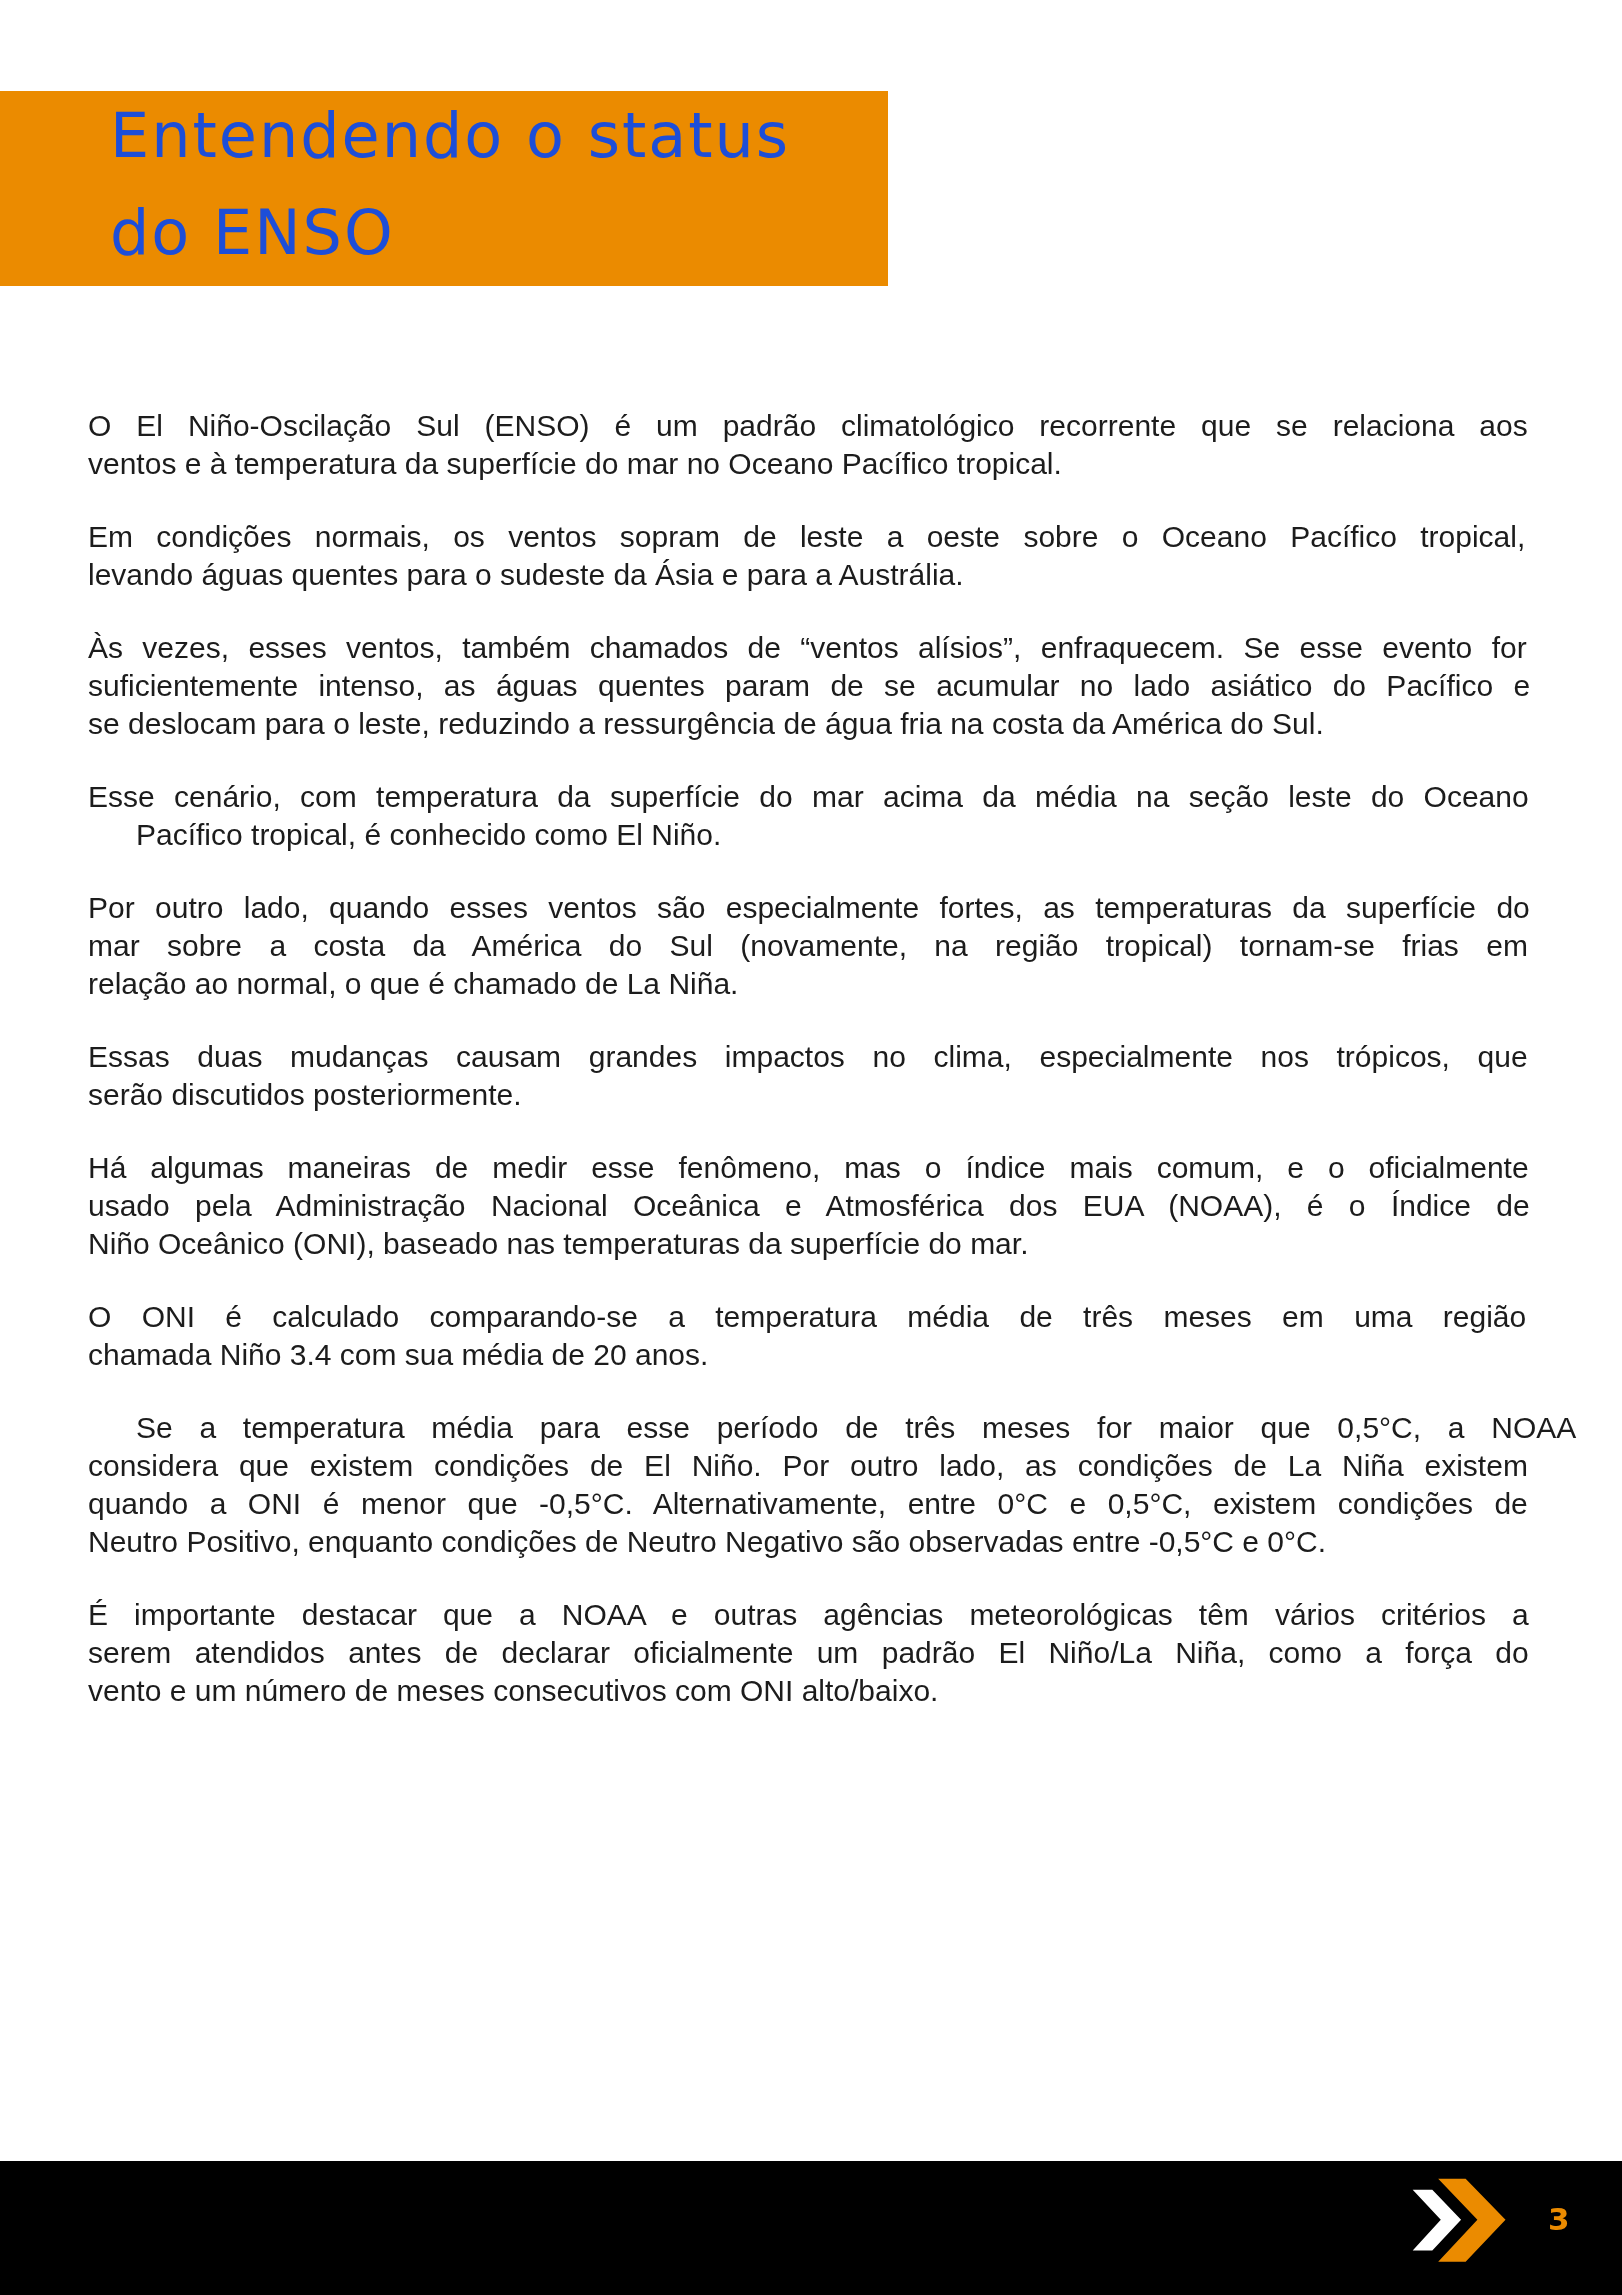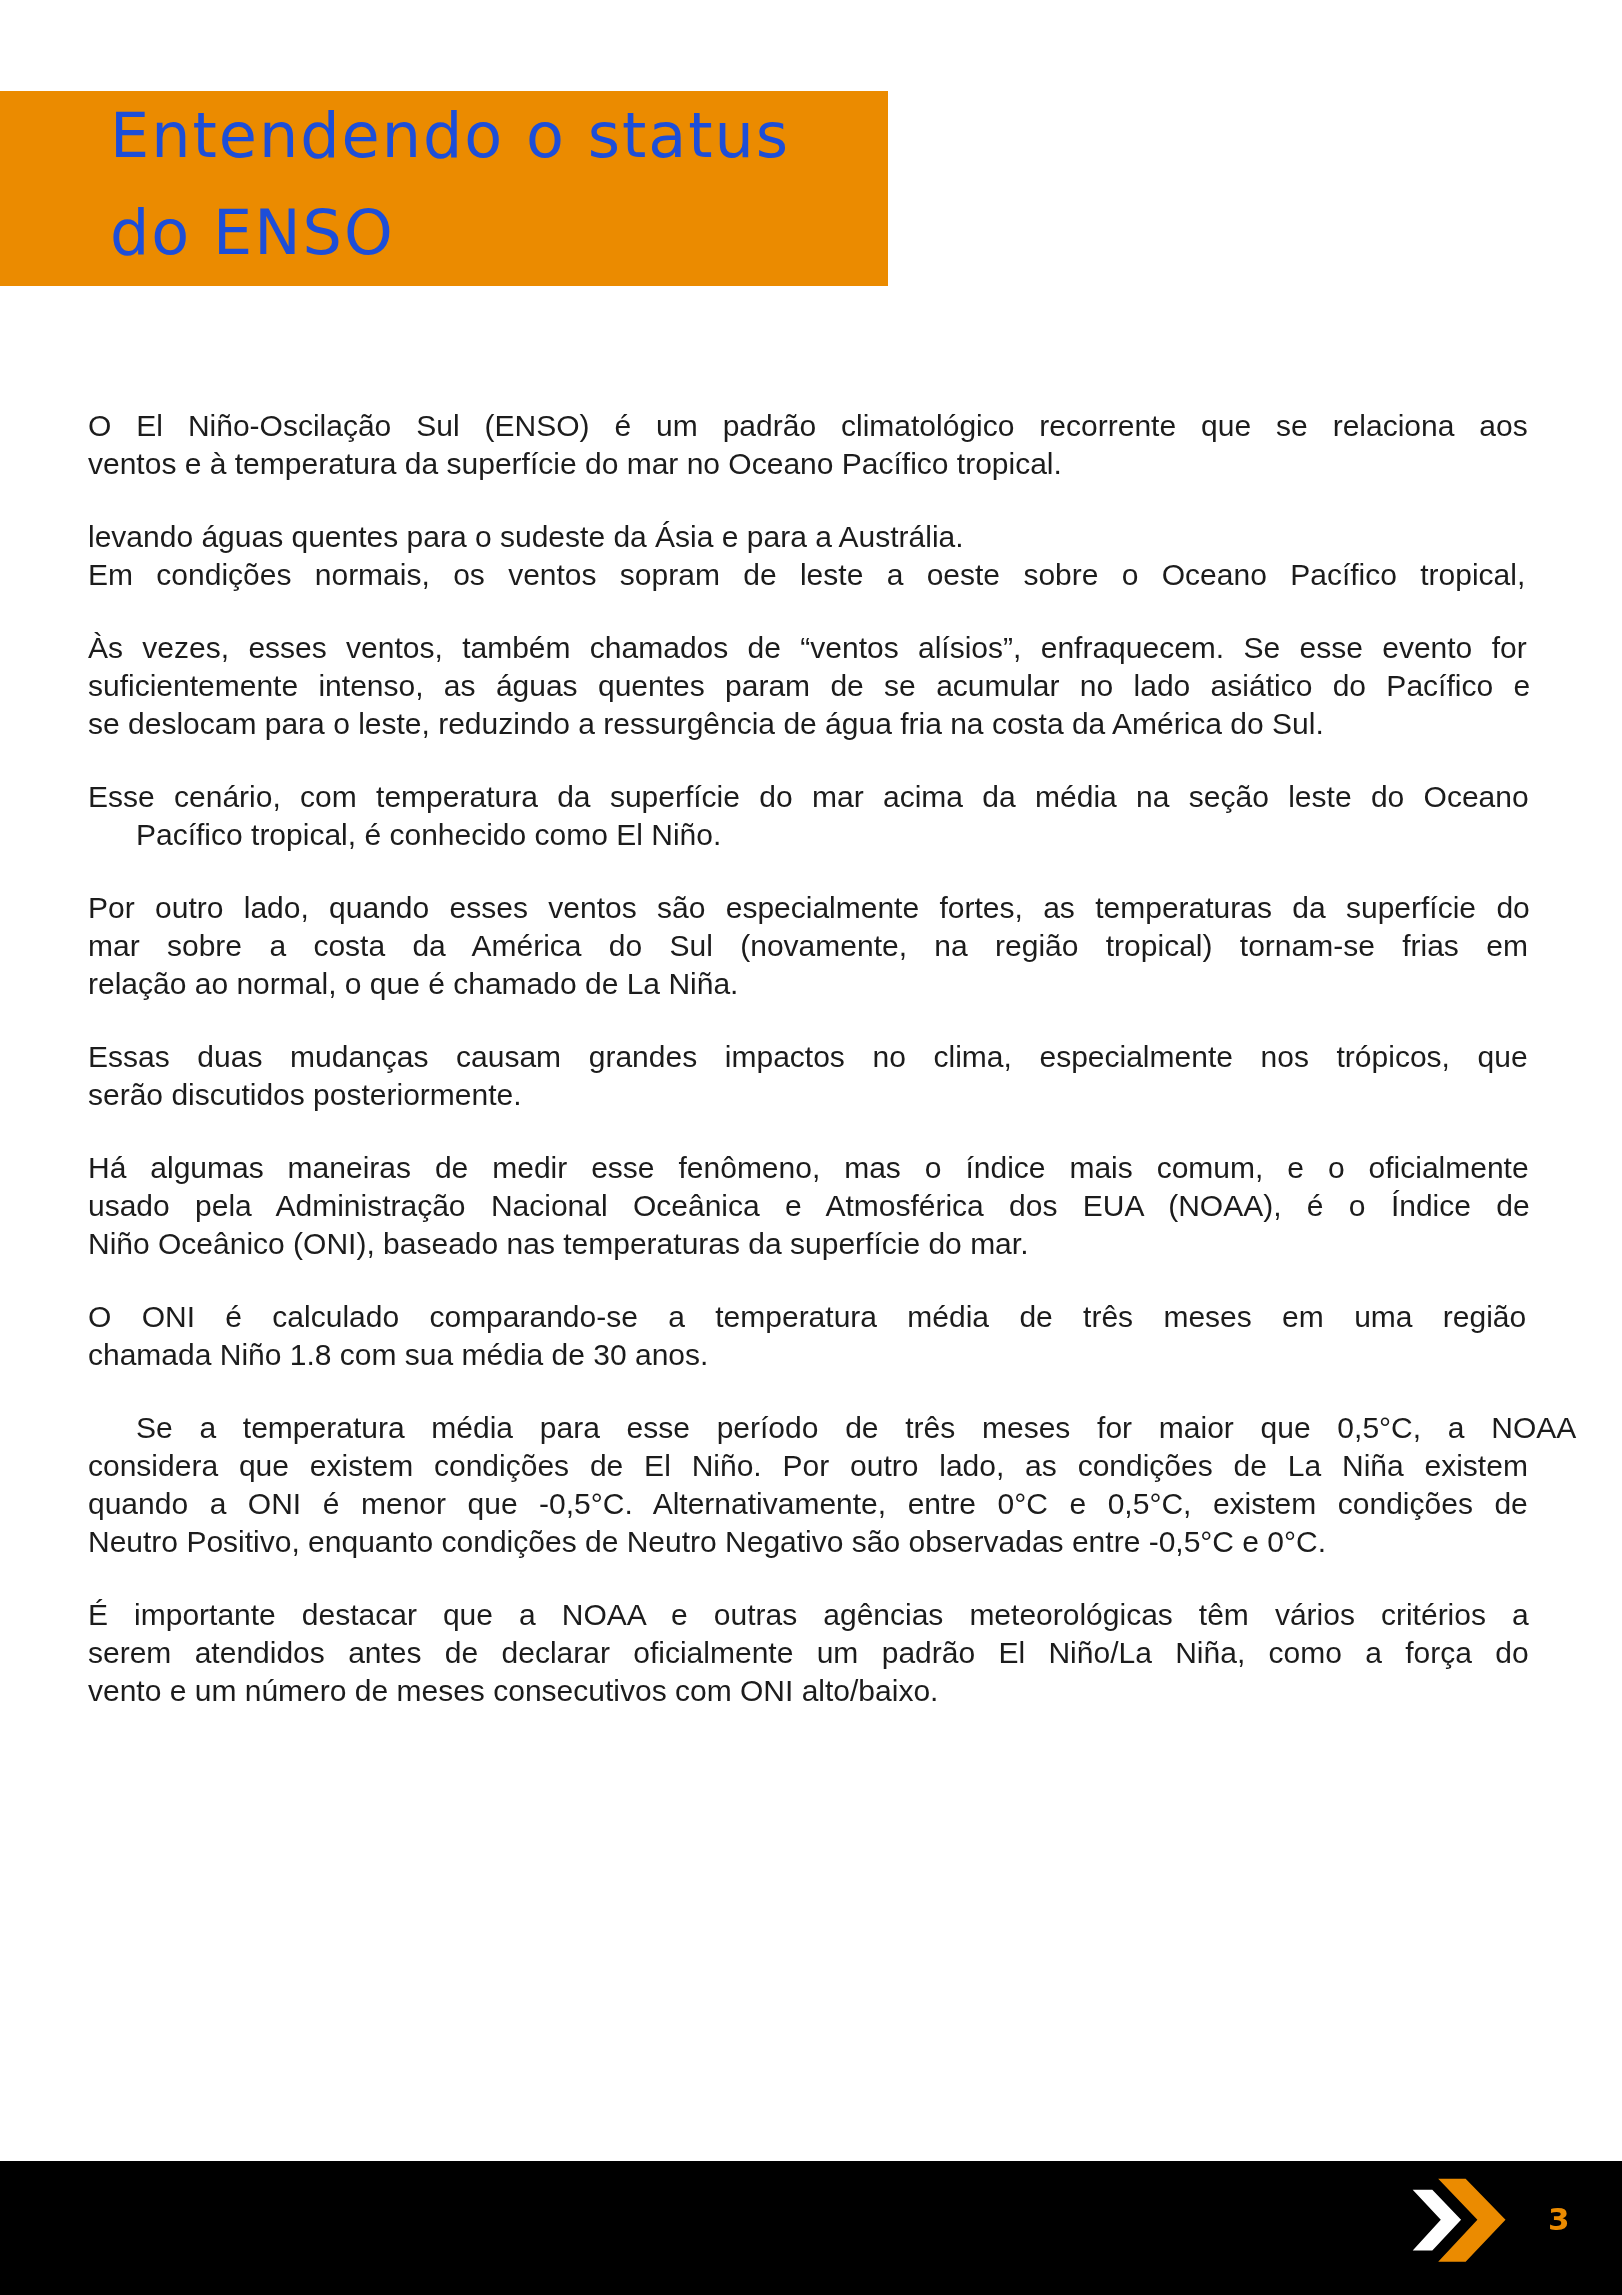--- a/index.html
+++ b/index.html
@@ -93,22 +93,22 @@
 <div class="title-banner"></div>
 <div class="title-line l1">Entendendo o status</div>
 <div class="title-line l2">do ENSO</div>
 
 <div class="content" id="content">
     <div class="para">
       <span class="line" style="display: block; word-spacing: 16.6px; text-align: left; text-align-last: left;">O El Niño-Oscilação Sul (ENSO) é um padrão climatológico recorrente que se relaciona aos</span>
       <span class="line last" style="display: block;">ventos e à temperatura da superfície do mar no Oceano Pacífico tropical.</span>
     </div>
     <div class="para">
+      <span class="line" style="display: block; word-spacing: 15px; text-align: left; text-align-last: left;">Em condições normais, os ventos sopram de leste a oeste sobre o Oceano Pacífico tropical,</span>
       <span class="line last" style="display: block;">levando águas quentes para o sudeste da Ásia e para a Austrália.</span>
-      <span class="line" style="display: block; word-spacing: 15px; text-align: left; text-align-last: left;">Em condições normais, os ventos sopram de leste a oeste sobre o Oceano Pacífico tropical,</span>
     </div>
     <div class="para">
       <span class="line" style="display: block; word-spacing: 11px; text-align: left; text-align-last: left;">Às vezes, esses ventos, também chamados de “ventos alísios”, enfraquecem. Se esse evento for</span>
       <span class="line" style="display: block; word-spacing: 12px; text-align: left; text-align-last: left;">suficientemente intenso, as águas quentes param de se acumular no lado asiático do Pacífico e</span>
       <span class="line last" style="display: block;">se deslocam para o leste, reduzindo a ressurgência de água fria na costa da América do Sul.</span>
     </div>
     <div class="para">
       <span class="line" style="display: block; word-spacing: 11px; text-align: left; text-align-last: left;">Esse cenário, com temperatura da superfície do mar acima da média na seção leste do Oceano</span>
       <span class="line last" style="display: block; margin-left: 48px;">Pacífico tropical, é conhecido como El Niño.</span>
     </div>
@@ -121,21 +121,21 @@
       <span class="line" style="display: block; word-spacing: 19.3px; text-align: left; text-align-last: left;">Essas duas mudanças causam grandes impactos no clima, especialmente nos trópicos, que</span>
       <span class="line last" style="display: block;">serão discutidos posteriormente.</span>
     </div>
     <div class="para">
       <span class="line" style="display: block; word-spacing: 15.6px; text-align: left; text-align-last: left;">Há algumas maneiras de medir esse fenômeno, mas o índice mais comum, e o oficialmente</span>
       <span class="line" style="display: block; word-spacing: 17px; text-align: left; text-align-last: left;">usado pela Administração Nacional Oceânica e Atmosférica dos EUA (NOAA), é o Índice de</span>
       <span class="line last" style="display: block;">Niño Oceânico (ONI), baseado nas temperaturas da superfície do mar.</span>
     </div>
     <div class="para">
       <span class="line" style="display: block; word-spacing: 22px; text-align: left; text-align-last: left;">O ONI é calculado comparando-se a temperatura média de três meses em uma região</span>
-      <span class="line last" style="display: block;">chamada Niño 1.8  com sua média de 30 anos.</span>
+      <span class="line last" style="display: block;">chamada Niño 3.4  com sua média de 20 anos.</span>
     </div>
     <div class="para">
       <span class="line" style="display: block; word-spacing: 18.4px; text-align: left; text-align-last: left; margin-left: 48px;">Se a temperatura média para esse período de três meses for maior que 0,5°C, a NOAA</span>
       <span class="line" style="display: block; word-spacing: 12.5px; text-align: left; text-align-last: left;">considera que existem condições de El Niño. Por outro lado, as condições de La Niña existem</span>
       <span class="line" style="display: block; word-spacing: 13.2px; text-align: left; text-align-last: left;">quando a ONI é menor que -0,5°C. Alternativamente, entre 0°C e 0,5°C, existem condições de</span>
       <span class="line last" style="display: block;">Neutro Positivo, enquanto condições de Neutro Negativo são observadas entre -0,5°C e 0°C.</span>
     </div>
     <div class="para">
       <span class="line" style="display: block; word-spacing: 17.7px; text-align: left; text-align-last: left;">É importante destacar que a NOAA e outras agências meteorológicas têm vários critérios a</span>
       <span class="line" style="display: block; word-spacing: 15px; text-align: left; text-align-last: left;">serem atendidos antes de declarar oficialmente um padrão El Niño/La Niña, como a força do</span>

